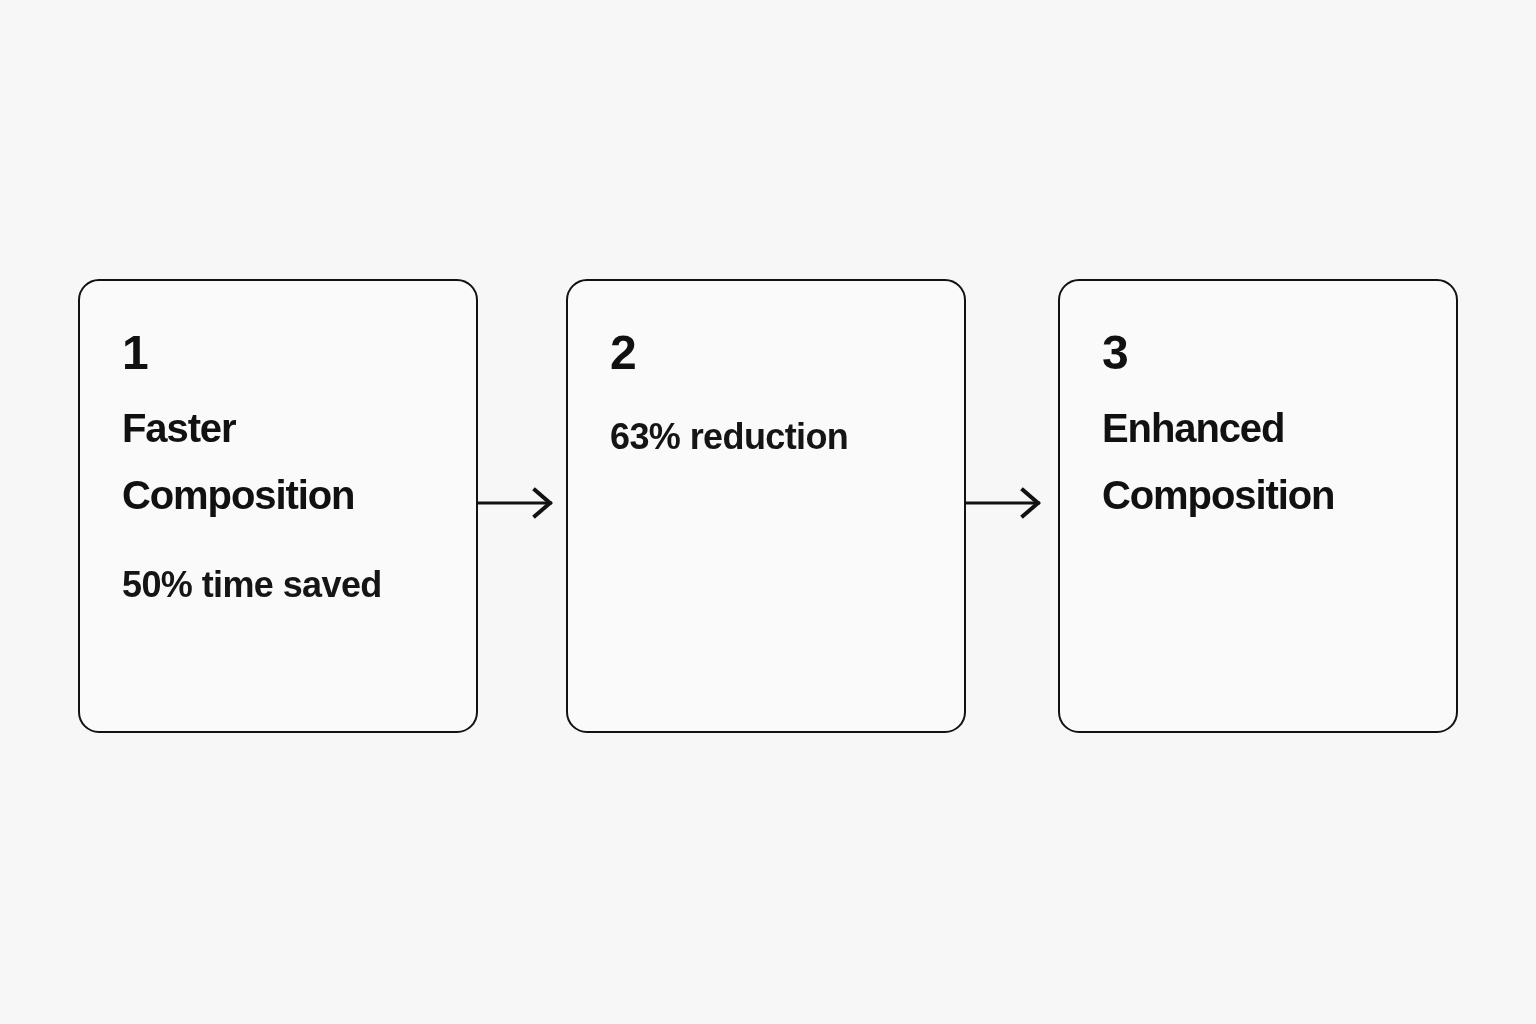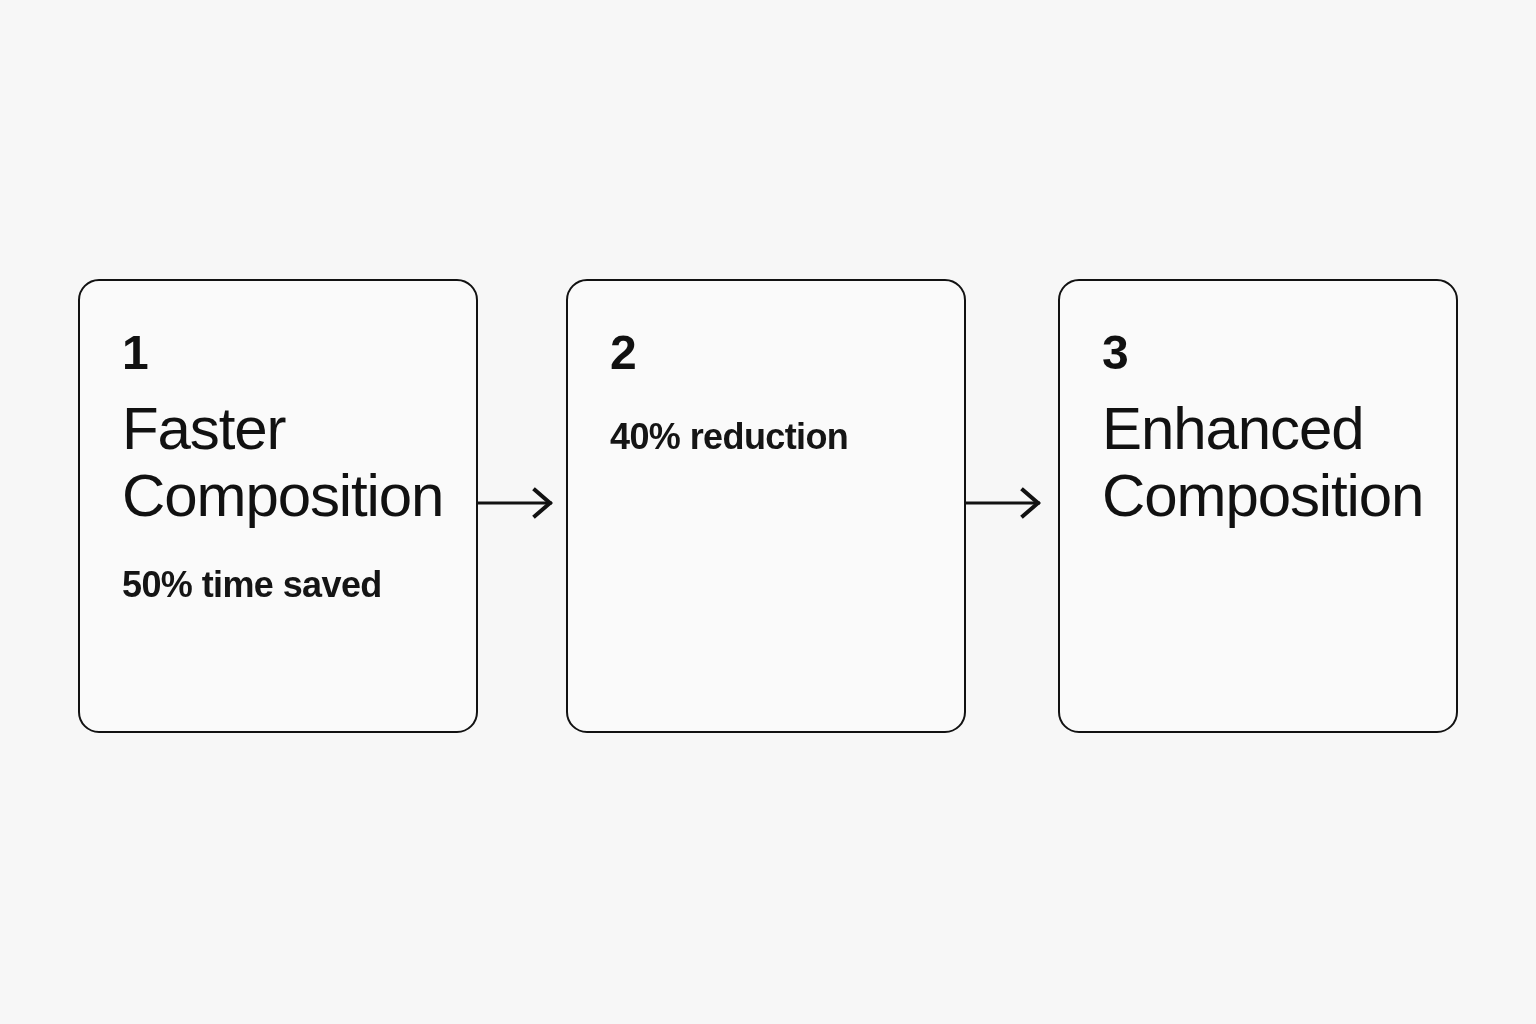--- a/index.html
+++ b/index.html
@@ -39,22 +39,22 @@
   .card-number {
     font-size: 48px;
     font-weight: bold;
     line-height: 56px;
     color: #111111;
     letter-spacing: -0.5px;
   }
 
   .card-title {
     margin-top: 14px;
-    font-size: 60px;
-    font-weight: normal;
+    font-size: 40px;
+    font-weight: bold;
     line-height: 67px;
     color: #111111;
     letter-spacing: -1.1px;
     white-space: pre-line;
     max-width: 330px;
   }
 
   .card-metric {
     margin-top: 30px;
     font-size: 36px;
@@ -91,21 +91,21 @@
 
   <div class="arrow" id="arrow-0">
     <svg width="88" height="34" viewBox="0 0 88 34" fill="none" xmlns="http://www.w3.org/2000/svg">
       <path d="M0 17 H74" stroke="#121212" stroke-width="3"></path>
       <path d="M57 4 L72 17 L57 30" stroke="#121212" stroke-width="4" fill="none" stroke-linecap="square" stroke-linejoin="miter"></path>
     </svg>
   </div>
 
   <div class="card" id="card-1">
     <div class="card-number">2</div>
-    <div class="card-metric">40% reduction</div>
+    <div class="card-metric">63% reduction</div>
   </div>
 
   <div class="arrow" id="arrow-1">
     <svg width="88" height="34" viewBox="0 0 88 34" fill="none" xmlns="http://www.w3.org/2000/svg">
       <path d="M0 17 H74" stroke="#121212" stroke-width="3"></path>
       <path d="M57 4 L72 17 L57 30" stroke="#121212" stroke-width="4" fill="none" stroke-linecap="square" stroke-linejoin="miter"></path>
     </svg>
   </div>
 
   <div class="card" id="card-2">

